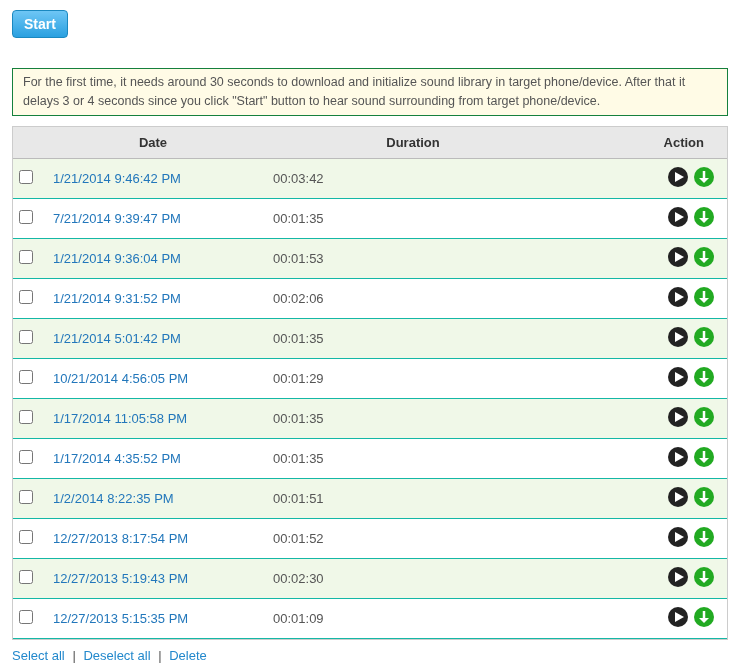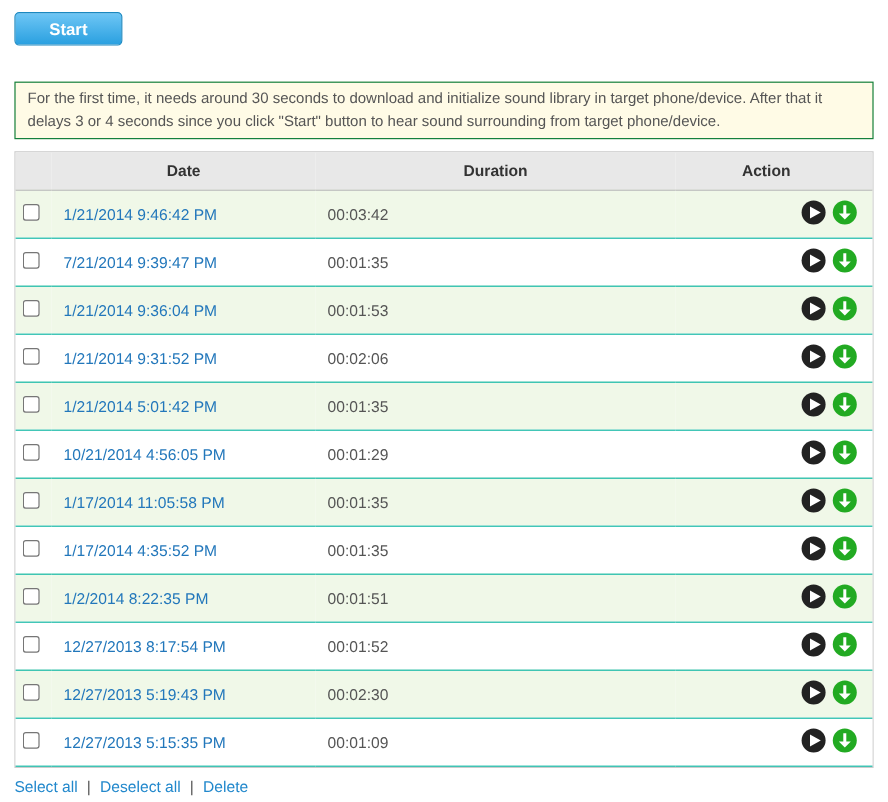--- a/index.html
+++ b/index.html
@@ -14,21 +14,21 @@
     .top-bar {
       padding: 10px 12px 6px 12px;
     }
     .start-btn {
       background: linear-gradient(to bottom, #6ec6f5 0%, #2aa0e0 100%);
       border: 1px solid #1a88c0;
       border-radius: 4px;
       color: #fff;
       font-size: 14px;
       font-weight: bold;
-      padding: 5px 28px;
+      padding: 5px 11px;
       cursor: pointer;
       display: inline-block;
     }
     .connection-note {
       font-size: 12px;
       color: #2288cc;
       margin-top: 4px;
     }
     .info-box {
       background: #fffbe6;
@@ -52,20 +52,21 @@
     }
     thead th {
       padding: 8px 10px;
       text-align: center;
       font-weight: bold;
       font-size: 13px;
       color: #333;
       border-bottom: 1px solid #bbb;
     }
     thead th.action-col {
+      text-align: right;
       padding-right: 23px;
     }
     tbody tr:nth-child(odd) {
       background: #f0f8e8;
     }
     tbody tr:nth-child(even) {
       background: #ffffff;
     }
     tbody td {
       padding: 7px 10px;

